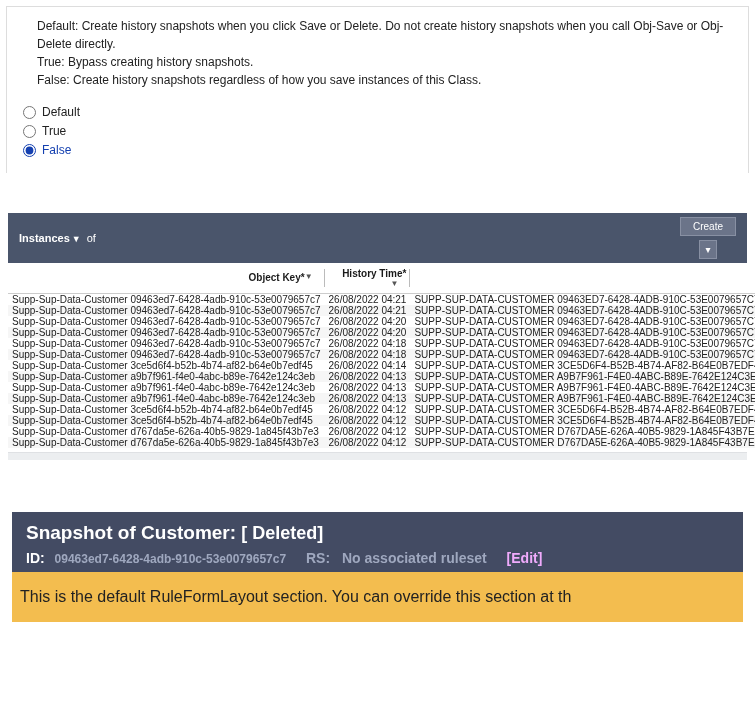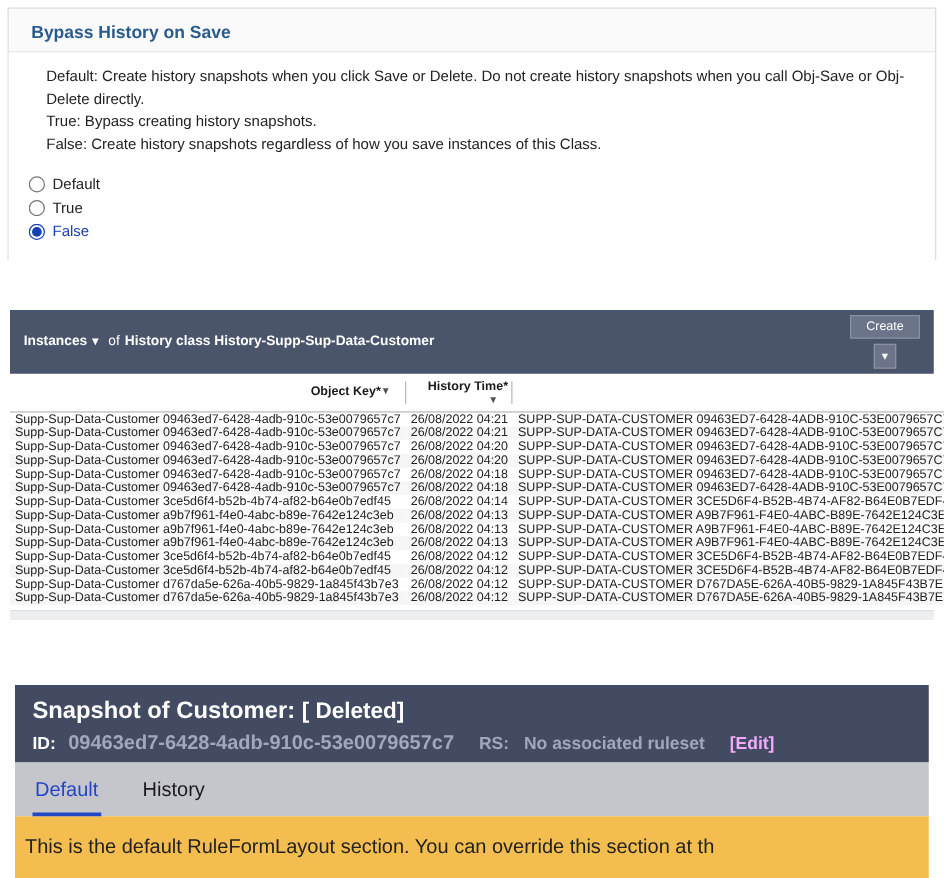--- a/index.html
+++ b/index.html
@@ -34,36 +34,35 @@
     table.instances tr.even { background:#f6f6f6;}
     .grid-foot-bar { height: 8px; background: #eceef0; margin-top:4px; border-top:1px solid #dfe1e4;}
     
     
     .spacer2 { height: 52px; }
     .snap-panel { margin: 0 12px 12px 12px; }
     .snap-head { background: #434b63; color:#fff; padding: 10px 14px 6px 14px; }
     .snap-head .l1 { font-size: 19px; font-weight: bold; }
     .snap-head .l1 .deleted { font-weight: bold; font-size: 18px; }
     .snap-head .l2 { font-size: 14px; font-weight: bold; margin-top: 6px; }
-    .snap-head .id-val { color: #9fa8bf; font-weight: bold; margin-left: 6px; font-size: 16px;}
+    .snap-head .id-val { color: #9fa8bf; font-weight: bold; margin-left: 6px; font-size: 12px;}
     .snap-head .rs-lbl { color: #9fa8bf; font-weight: bold; margin-left: 16px; }
     .snap-head .rs-val { color: #9fa8bf; font-weight: bold; margin-left: 8px; }
     .snap-head .edit { color: #f0abfc; font-weight: bold; margin-left: 16px; }
     
     .snap-tabs { background: #c4c6cc; padding: 8px 14px 0 14px; }
     .snap-tabs .tab { display:inline-block; padding: 6px 2px 8px 2px; margin-right: 28px; font-size: 16px; color: #1a1a1a; cursor:pointer;}
     .snap-tabs .tab.active { color: #2346c4; border-bottom: 3px solid #2346c4; font-weight: normal;}
     
     .snap-body { background: #f3bd4f; color: #222; font-size: 16px; padding: 16px 8px; overflow:hidden; white-space:nowrap;}
   </style>
 </head>
 <body>
 
 <div class="bypass-panel">
-  <div class="panel-title">Bypass History on Save</div>
   <div class="panel-body">
     <div class="indent-line">Default: Create history snapshots when you click Save or Delete. Do not create history snapshots when you call Obj-Save or Obj-Delete directly.</div>
     <div class="indent-line">True: Bypass creating history snapshots.</div>
     <div class="indent-line">False: Create history snapshots regardless of how you save instances of this Class.</div>
     <div class="radio-group">
       <div class="radio-row">
         <input type="radio" name="byp" style="">
         <label>Default</label>
       </div>
       <div class="radio-row">
@@ -77,21 +76,20 @@
     </div>
   </div>
 </div>
 
 <div class="spacer"></div>
 
 <div class="grid-wrap">
   <div class="grid-header">
     <span class="drop"><span>Instances</span><span class="caret">▼</span></span>
     <span style="margin:0 4px 0 6px">of</span>
-    <span class="drop">History class History-Supp-Sup-Data-Customer</span>
     <div class="right">
       <button class="create-btn">Create</button>
       <button class="create-drop">▾</button>
     </div>
   </div>
   <table class="instances">
     <thead>
       <tr>
         <th style="width:280px"><span>Object Key*</span><span class="sorter">▼</span><span class="col-sep"></span></th>
         <th style="width:80px"><span>History Time*</span><span class="sorter">▼</span><span class="col-sep"></span></th>
@@ -183,19 +181,15 @@
       <span class="deleted">[ Deleted]</span>
     </div>
     <div class="l2">
       <span>ID:</span>
       <span class="id-val">09463ed7-6428-4adb-910c-53e0079657c7</span>
       <span class="rs-lbl">RS:</span>
       <span class="rs-val">No associated ruleset</span>
       <span class="edit">[Edit]</span>
     </div>
   </div>
-  <div class="snap-tabs">
-    <span class="tab active">Default</span>
-    <span class="tab">History</span>
-  </div>
   <div class="snap-body">This is the default RuleFormLayout section. You can override this section at th</div>
 
 </div>
 
 </body></html>

